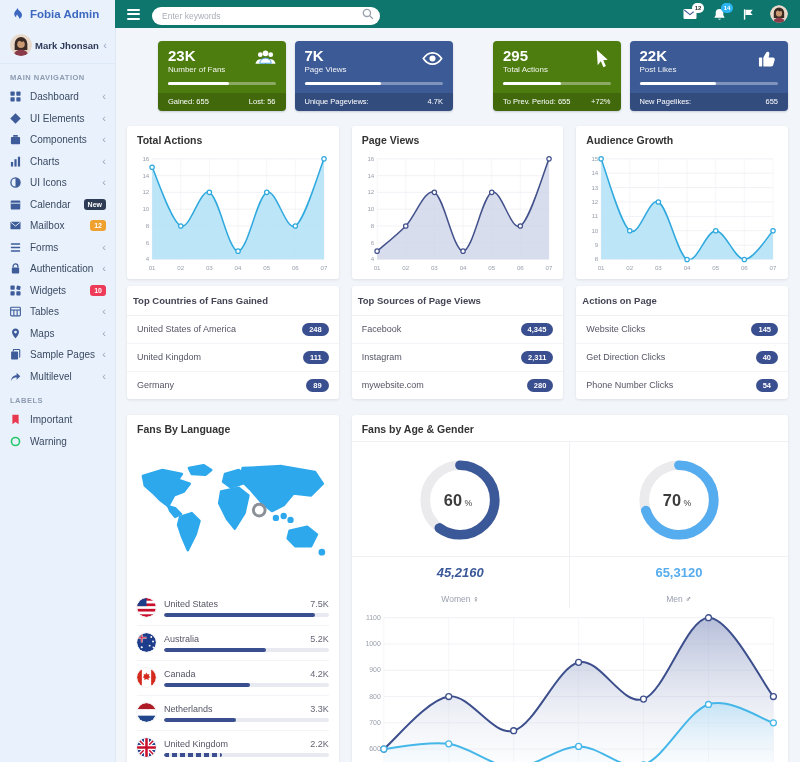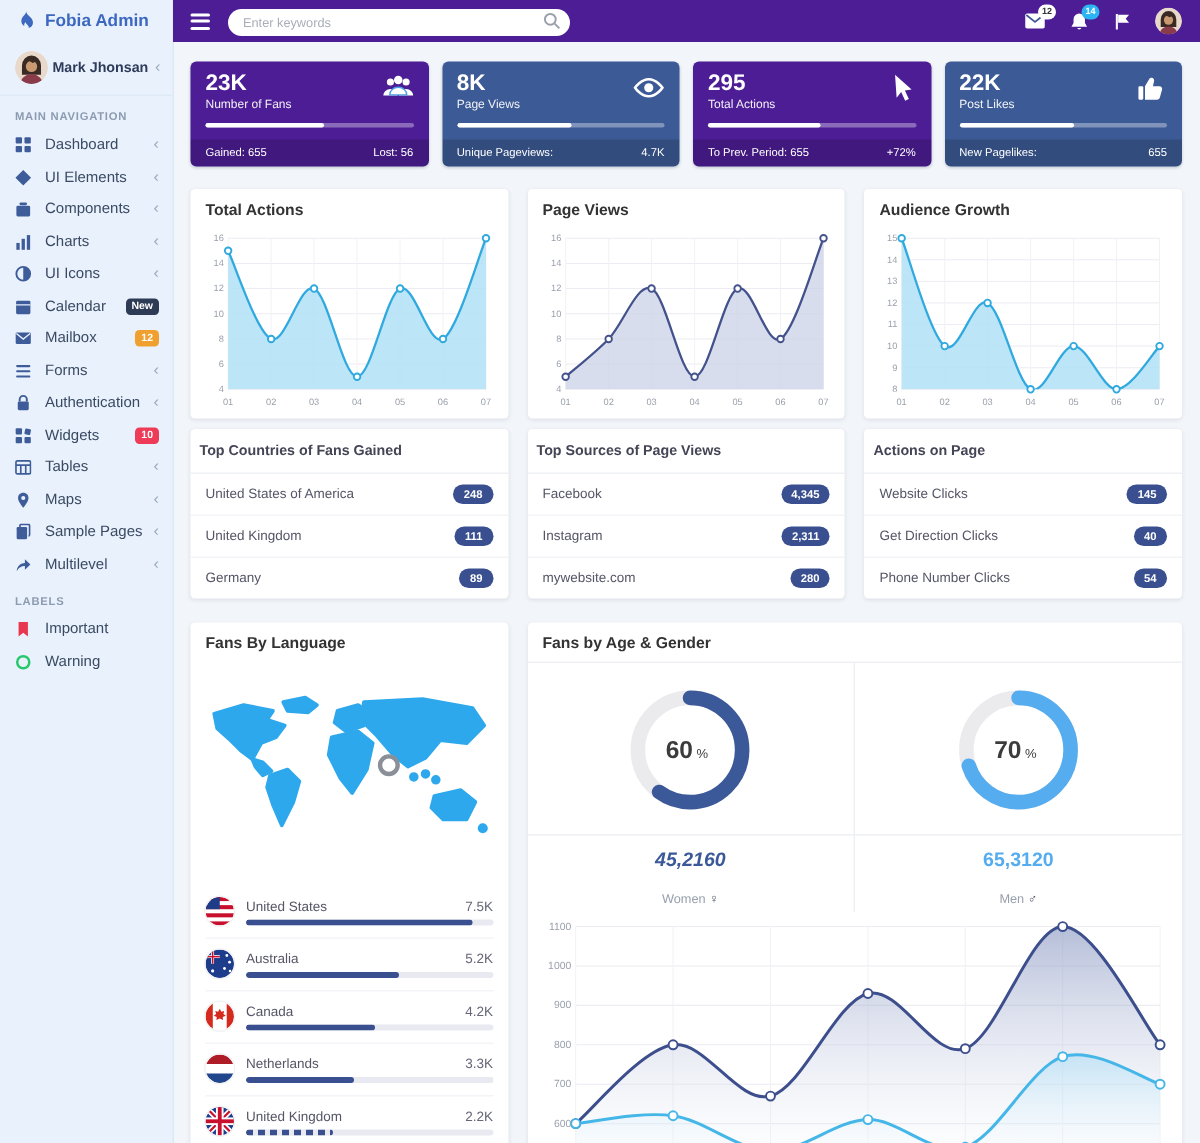--- a/index.html
+++ b/index.html
@@ -15,21 +15,21 @@
   .user-name{font-size:9.5px;font-weight:bold;color:#2E3A59;flex:1;}
   .chev{color:#9AA7BD;font-size:11px;line-height:1;}
   .avatar{width:22px;height:22px;border-radius:50%;overflow:hidden;flex:none;display:block;}
   .nav-label{font-size:7.5px;font-weight:bold;color:#8C9BB1;letter-spacing:.5px;padding:9px 10px 4px;}
   .nav-item{display:flex;align-items:center;height:21.5px;padding:0 9px 0 10px;font-size:10px;
             color:#3A4A63;cursor:pointer;}
   .ni-icon{width:15px;margin-right:5px;color:#3E5C9A;display:flex;align-items:center;}
   .ni-label{flex:1;white-space:nowrap;overflow:hidden;}
   .ni-badge{font-size:7px;font-weight:bold;color:#fff;padding:2px 4px;border-radius:3px;}
   
-  .topbar{position:fixed;left:115px;right:0;top:0;height:28px;background:#4c1d95;z-index:5;
+  .topbar{position:fixed;left:115px;right:0;top:0;height:28px;background:#0f766e;z-index:5;
           display:flex;align-items:center;padding:0 12px 0 10px;box-sizing:border-box;gap:10px;}
   .burger{display:flex;flex-direction:column;gap:2.5px;cursor:pointer;padding:3px 2px;}
   .burger i{display:block;width:13px;height:2px;background:#fff;border-radius:1px;}
   .searchbox{position:relative;width:228px;height:18px;}
   .searchbox input{width:100%;height:100%;border:none;border-radius:9px;box-sizing:border-box;
                    padding:0 22px 0 10px;font-size:8.5px;color:#444;outline:none;
                    font-family:"Liberation Sans",sans-serif;background:#fff;}
   .searchbox input::placeholder{color:#A8AEB8;}
   .searchbox svg{position:absolute;right:6px;top:3px;}
   .top-right{margin-left:auto;display:flex;align-items:center;gap:16px;}
@@ -38,21 +38,21 @@
           font-size:6px;font-weight:bold;display:flex;align-items:center;justify-content:center;padding:0 1px;}
   .hbadge.mail{background:#fff;color:#333;}
   .hbadge.bell{background:#2CB5F2;color:#fff;}
   .avatar.small{width:18px;height:18px;}
   
   .main{margin-left:115px;padding-top:28px;}
   .content{padding:13px 12px 0;}
   .row{margin-bottom:15px;}
   .stats{display:grid;grid-template-columns:repeat(4,1fr);gap:9px;}
   .stat-card{border-radius:4px;color:#fff;overflow:hidden;box-shadow:0 1px 2px rgba(20,40,80,.2);}
-  .stat-card.light{background:#4c1d95;}
+  .stat-card.light{background:#4d7c0f;margin-left:31px;}
   .stat-card.dark{background:#3C5A95;}
   .sc-body{position:relative;padding:7px 10px 8px;}
   .sc-value{font-size:15px;font-weight:bold;line-height:1.05;}
   .sc-label{font-size:8px;opacity:.93;margin-top:1px;}
   .sc-icon{position:absolute;top:8px;right:9px;}
   .sc-progress{margin-top:8px;height:3px;border-radius:2px;background:rgba(255,255,255,.35);}
   .sc-progress i{display:block;height:100%;background:#fff;border-radius:2px;}
   .sc-foot{display:flex;justify-content:space-between;padding:4.5px 10px;font-size:7.5px;background:rgba(0,0,0,.15);}
   .charts{display:grid;grid-template-columns:repeat(3,1fr);gap:13px;margin-bottom:7px;}
   .card{background:#fff;border-radius:3px;box-shadow:0 1px 3px rgba(25,42,70,.1);}
@@ -364,21 +364,21 @@
               <i style="width:57%"></i>
             </div>
           </div>
           <div class="sc-foot">
             <span>Gained: 655</span>
             <span>Lost: 56</span>
           </div>
         </div>
         <div class="stat-card dark">
           <div class="sc-body">
-            <div class="sc-value">8K</div>
+            <div class="sc-value">7K</div>
             <div class="sc-label">Page Views</div>
             <span class="sc-icon"><svg viewBox="0 0 24 20" width="23" height="19" fill="#fff">
                 <path d="M12 4 C6.4 4 2.4 10 2.4 10 C2.4 10 6.4 16 12 16 C17.6 16 21.6 10 21.6 10 C21.6 10 17.6 4 12 4 Z" fill="none" stroke="#fff" stroke-width="1.8"></path>
                 <circle cx="12" cy="10" r="3.2"></circle>
               </svg></span>
             <div class="sc-progress">
               <i style="width:55%"></i>
             </div>
           </div>
           <div class="sc-foot">

